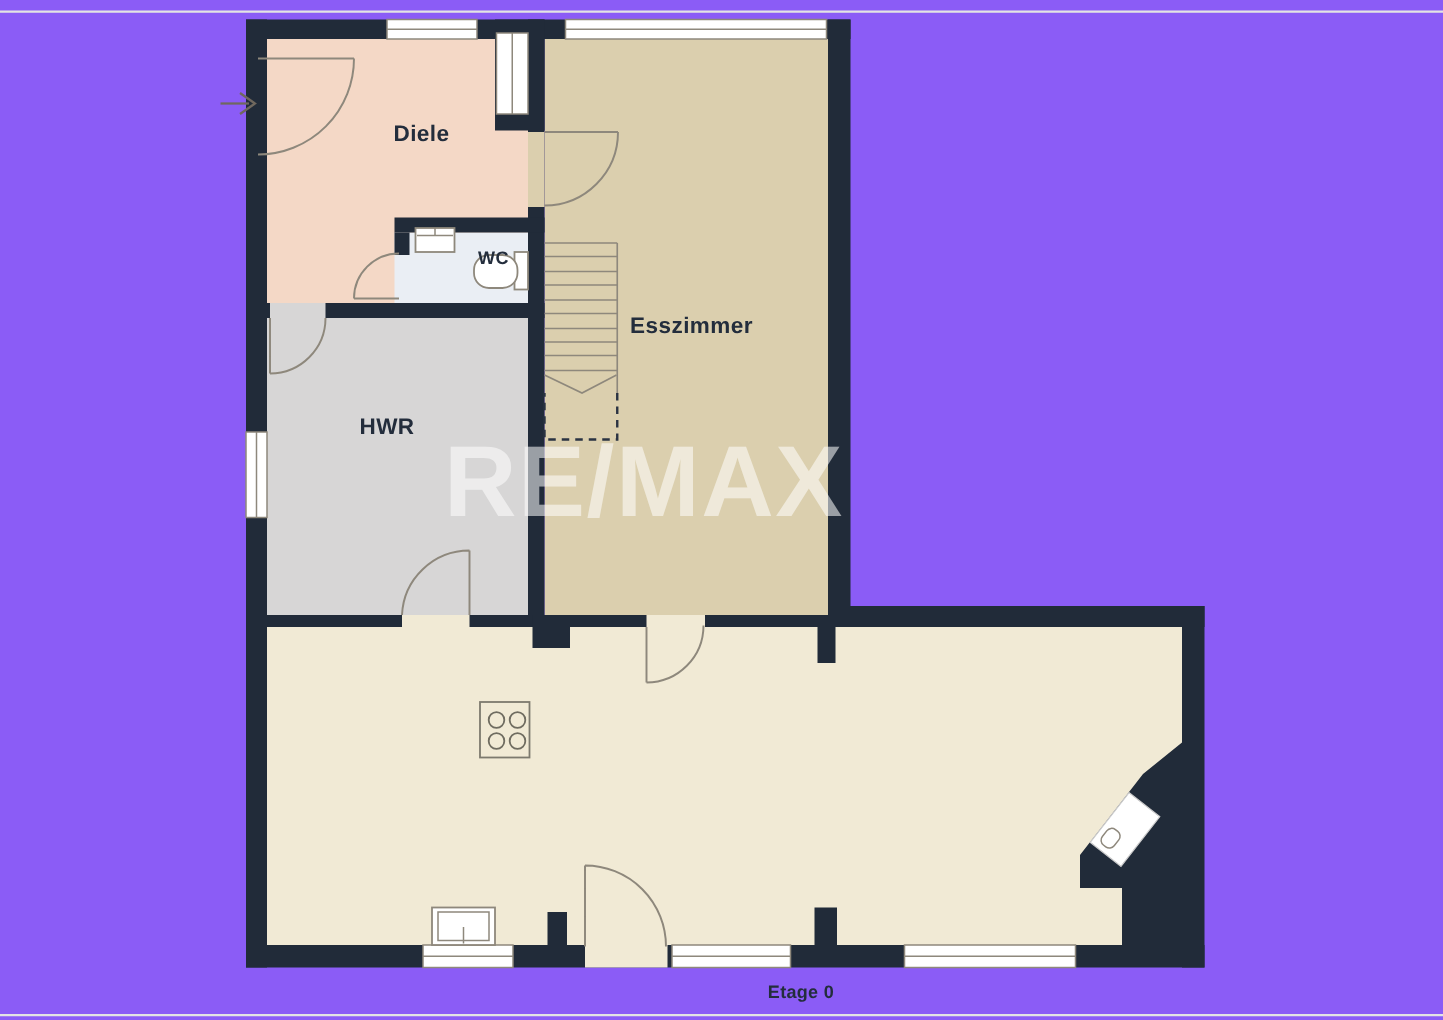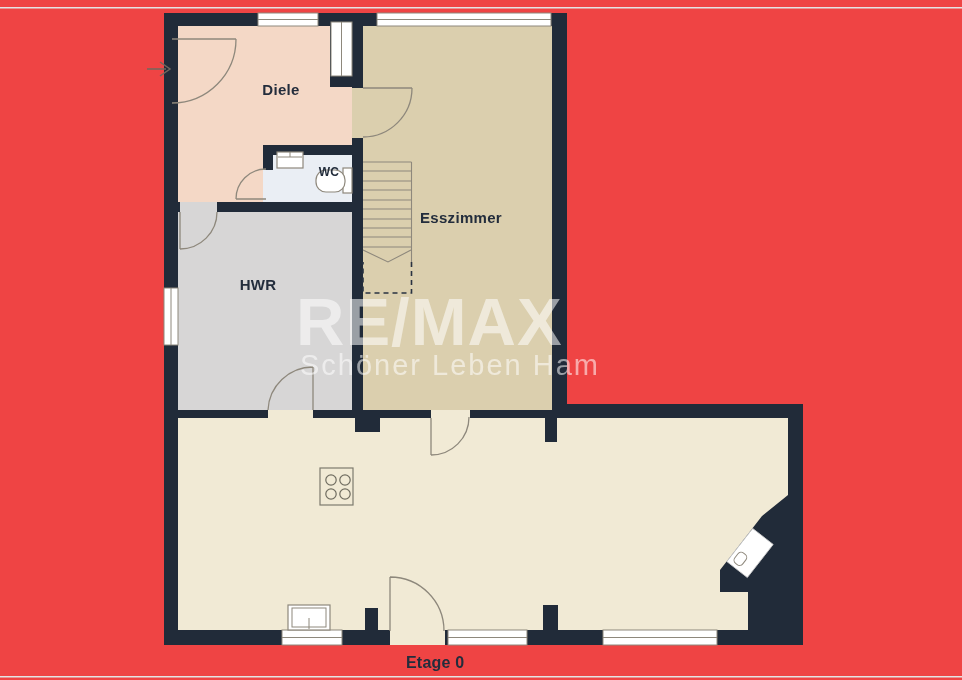--- a/index.html
+++ b/index.html
@@ -1,31 +1,31 @@
 <!DOCTYPE html>
 <html style="--c-wall: #212b39; --c-diele: #f4d8c6; --c-esszimmer: #dbcfae; --c-hwr: #d7d6d6; --c-wc: #eaeef4; --c-kueche: #f1ead5; --c-window: #ffffff; --c-line: #8e887c; --c-dash: #2a3342; --c-text: #232d3c;"><head>
 <meta charset="utf-8">
 <style>
   html,body{margin:0;padding:0;background:#ffffff;}
   body{font-family:"Liberation Sans", sans-serif;}
-  .stage{position:relative;width:962px;height:680px;background:#ef4444;overflow:hidden;}
+  .stage{position:relative;width:962px;height:680px;background:#8b5cf6;overflow:hidden;}
   .stage svg{position:absolute;left:0;top:0;}
   .wall{fill:var(--c-wall);}
   .doorline{stroke:var(--c-line);stroke-width:1.3;fill:none;}
   .stairline{stroke:var(--c-line);stroke-width:1.1;fill:none;}
   .dashline{stroke:var(--c-dash);stroke-width:1.6;fill:none;stroke-dasharray:5 4;}
   .winrect{fill:var(--c-window);stroke:var(--c-line);stroke-width:1;}
   .winline{stroke:var(--c-line);stroke-width:1;fill:none;}
   .fixture{fill:#ffffff;stroke:var(--c-line);stroke-width:1.2;}
   .fixline{stroke:var(--c-line);stroke-width:1;fill:none;}
   .edge{fill:#e4e4e4;}
   .room-label{position:absolute;color:var(--c-text);font-size:15px;font-weight:700;
     letter-spacing:.3px;text-align:center;white-space:nowrap;}
-  .floor-title{position:absolute;left:406px;top:654px;width:150px;text-align:left;
-    color:var(--c-text);font-size:16px;font-weight:700;letter-spacing:.2px;}
+  .floor-title{position:absolute;left:406px;top:654px;width:150px;text-align:right;
+    color:var(--c-text);font-size:12px;font-weight:700;letter-spacing:.2px;}
   .wm1{position:absolute;left:296px;top:288px;font-size:67px;line-height:1;font-weight:800;
     letter-spacing:1px;color:rgba(255,255,255,.55);white-space:nowrap;}
   .wm2{position:absolute;left:300px;top:351px;font-size:29px;line-height:1;font-weight:400;
     letter-spacing:2px;color:rgba(255,255,255,.55);white-space:nowrap;}
 </style>
 </head>
 <body>
 
 <div class="stage">
   <svg width="962" height="680" viewBox="0 0 962 680">
@@ -141,16 +141,15 @@
       <path d="M160 62L170 69L160 76" stroke="#70685e" stroke-width="1.5" fill="none"></path>
     </g>
   </svg>
 
   <div class="room-label" style="left:231px;top:81px;width:100px;">Diele</div>
   <div class="room-label" style="left:304px;top:165px;width:50px;font-size:12px;">WC</div>
   <div class="room-label" style="left:411px;top:209px;width:100px;">Esszimmer</div>
   <div class="room-label" style="left:208px;top:276px;width:100px;">HWR</div>
 
   <div class="wm1">RE/MAX</div>
-  <div class="wm2">Schöner Leben Ham</div>
 
   <div class="floor-title">Etage 0</div>
 </div>
 
 </body></html>

